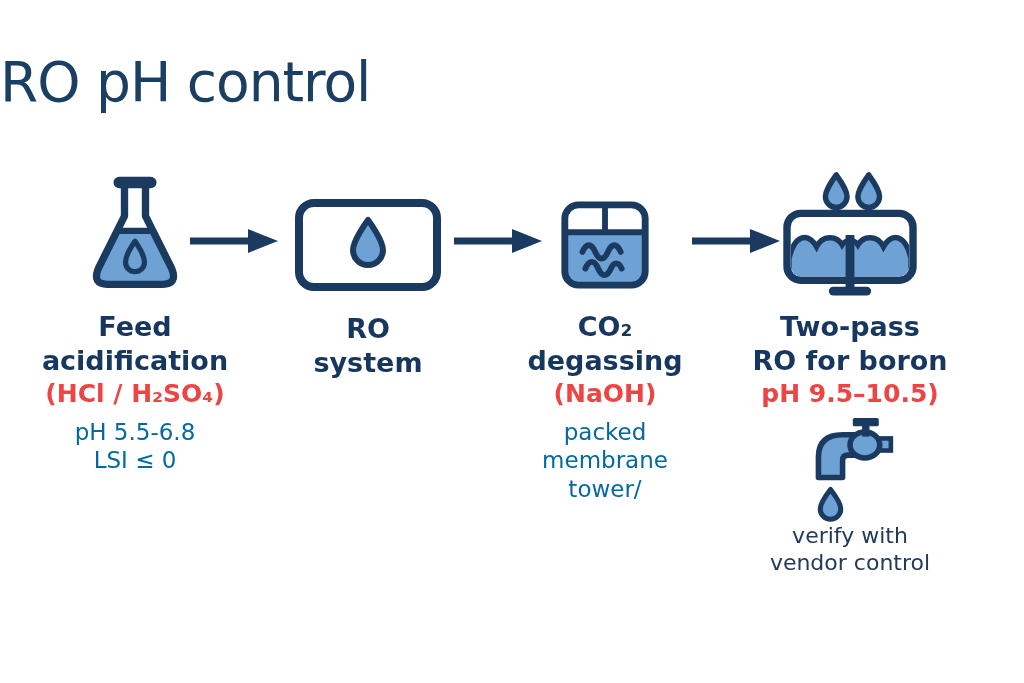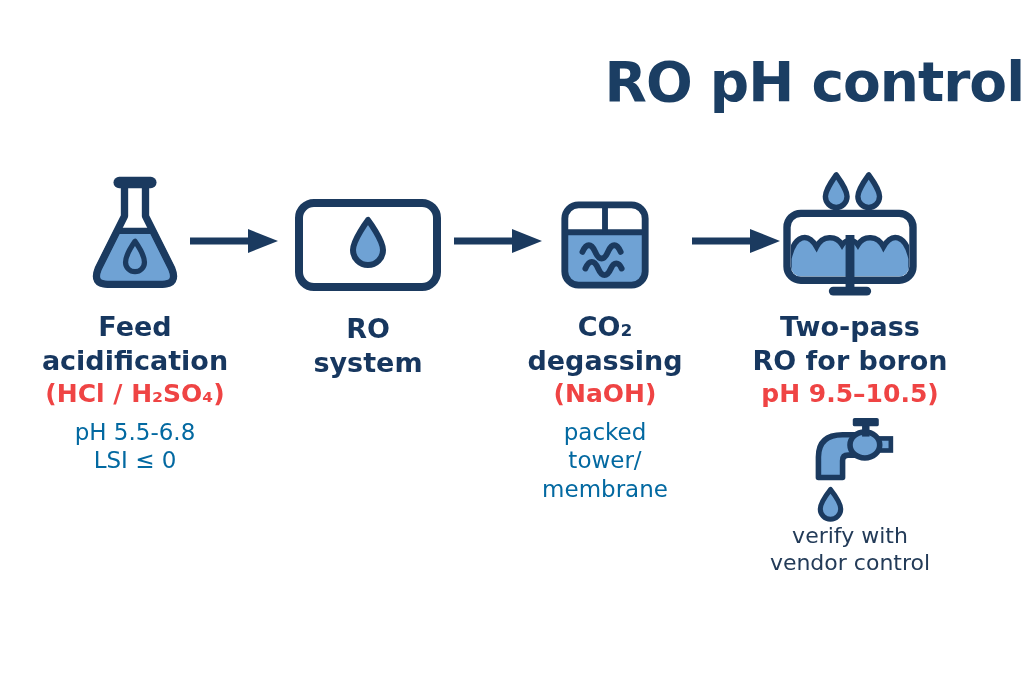--- a/index.html
+++ b/index.html
@@ -1,22 +1,22 @@
 <!DOCTYPE html>
 <html><head>
 <meta charset="utf-8">
 <style>
   html,body{margin:0;padding:0;background:#ffffff;}
   .canvas{
     position:relative;width:1024px;height:683px;background:#ffffff;overflow:hidden;
     font-family:"DejaVu Sans","Liberation Sans",sans-serif;
   }
   .title{
-    position:absolute;top:50px;left:0;width:100%;text-align:right;
-    font-size:55px;font-weight:700;color:#1b3e63;letter-spacing:-1px;
+    position:absolute;top:50px;left:0;width:100%;text-align:left;
+    font-size:55px;font-weight:400;color:#1b3e63;letter-spacing:-1px;
   }
   .stage{position:absolute;text-align:center;}
   .icon-row{display:flex;justify-content:center;align-items:flex-end;}
   .label{font-size:27px;font-weight:700;line-height:1.27;color:#17375f;}
   .sub{font-size:25px;font-weight:700;color:#ef4444;margin-top:0;}
   .detail{font-size:23px;font-weight:400;line-height:1.24;color:#0369a1;margin-top:10px;}
   .note{font-size:22px;font-weight:400;line-height:1.24;color:#233b58;margin-top:0;}
   .arrow{position:absolute;top:226px;}
   svg{display:block;margin:0 auto;}
 </style>
@@ -77,22 +77,22 @@
         <rect x="9" y="9" width="82" height="82" rx="14" fill="none" stroke="#1b3a5f" stroke-width="7"></rect>
       </svg>
     </div>
     <div class="label" style="margin-top:16px;">
       <div>CO₂</div>
       <div>degassing</div>
     </div>
     <div class="sub">(NaOH)</div>
     <div class="detail">
       <div>packed</div>
+      <div>membrane</div>
       <div>tower/</div>
-      <div>membrane</div>
     </div>
   </div>
 
   <div class="stage" style="left:726px;top:172px;width:248px;">
     <div class="icon-row" style="height:126px;">
       <svg width="138" height="126" viewBox="0 0 140 128">
         <defs>
           <clipPath id="tpclip">
               <rect x="10" y="46" width="120" height="60" rx="10"></rect>
             </clipPath>

